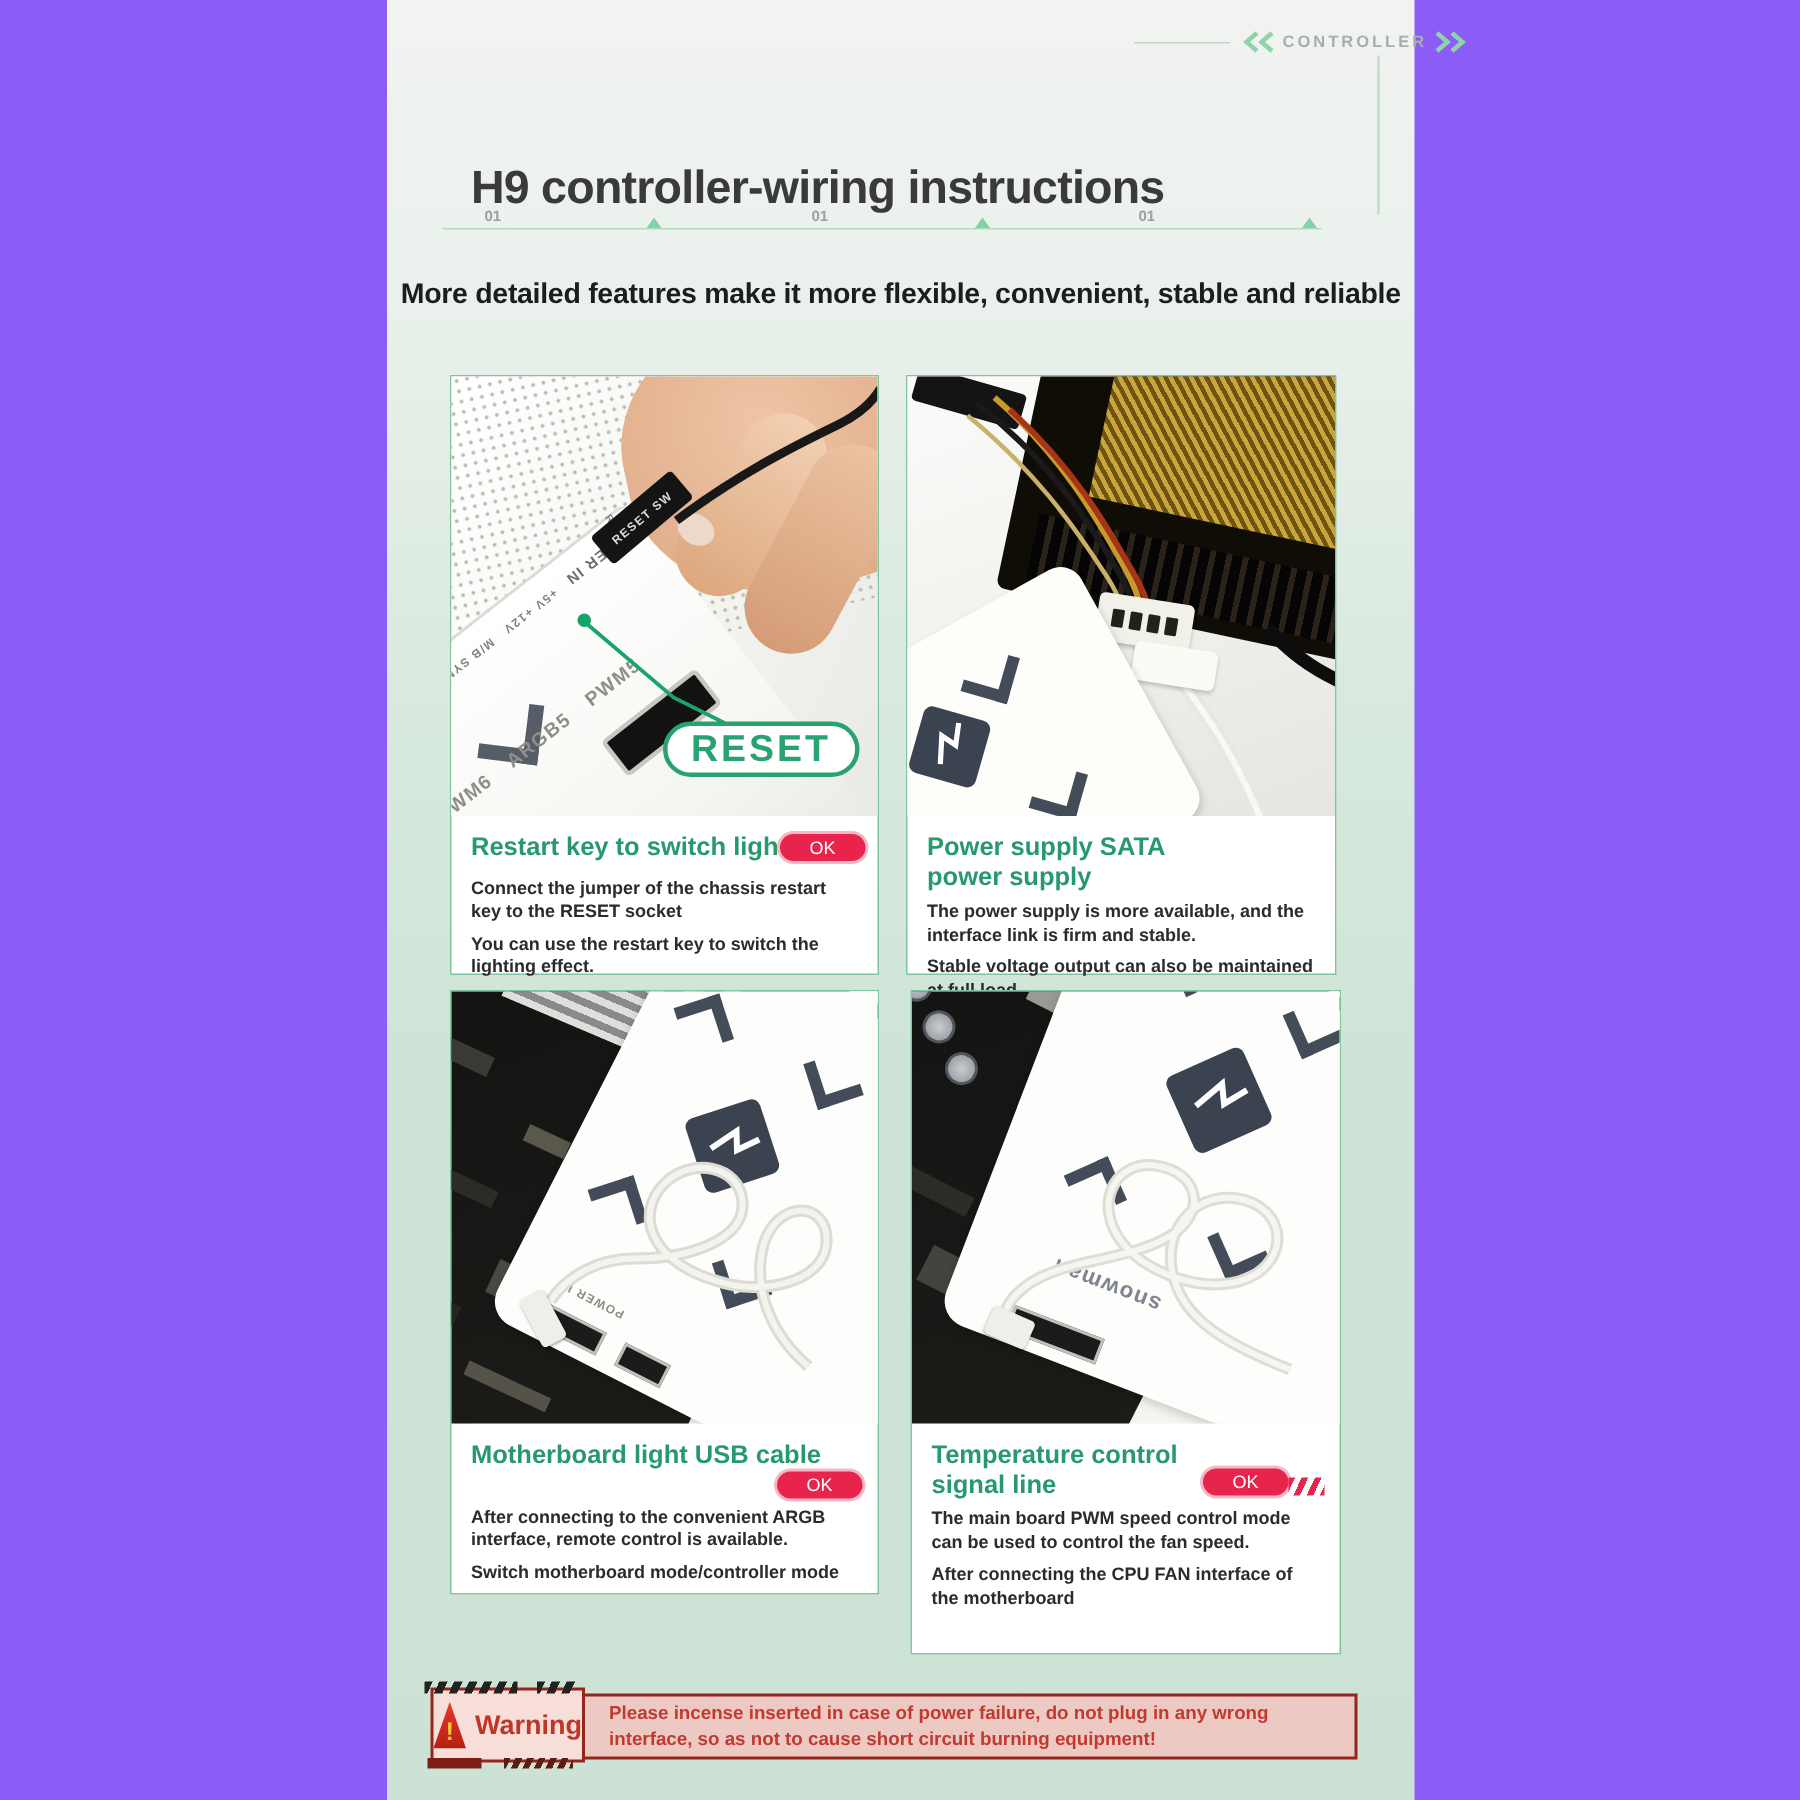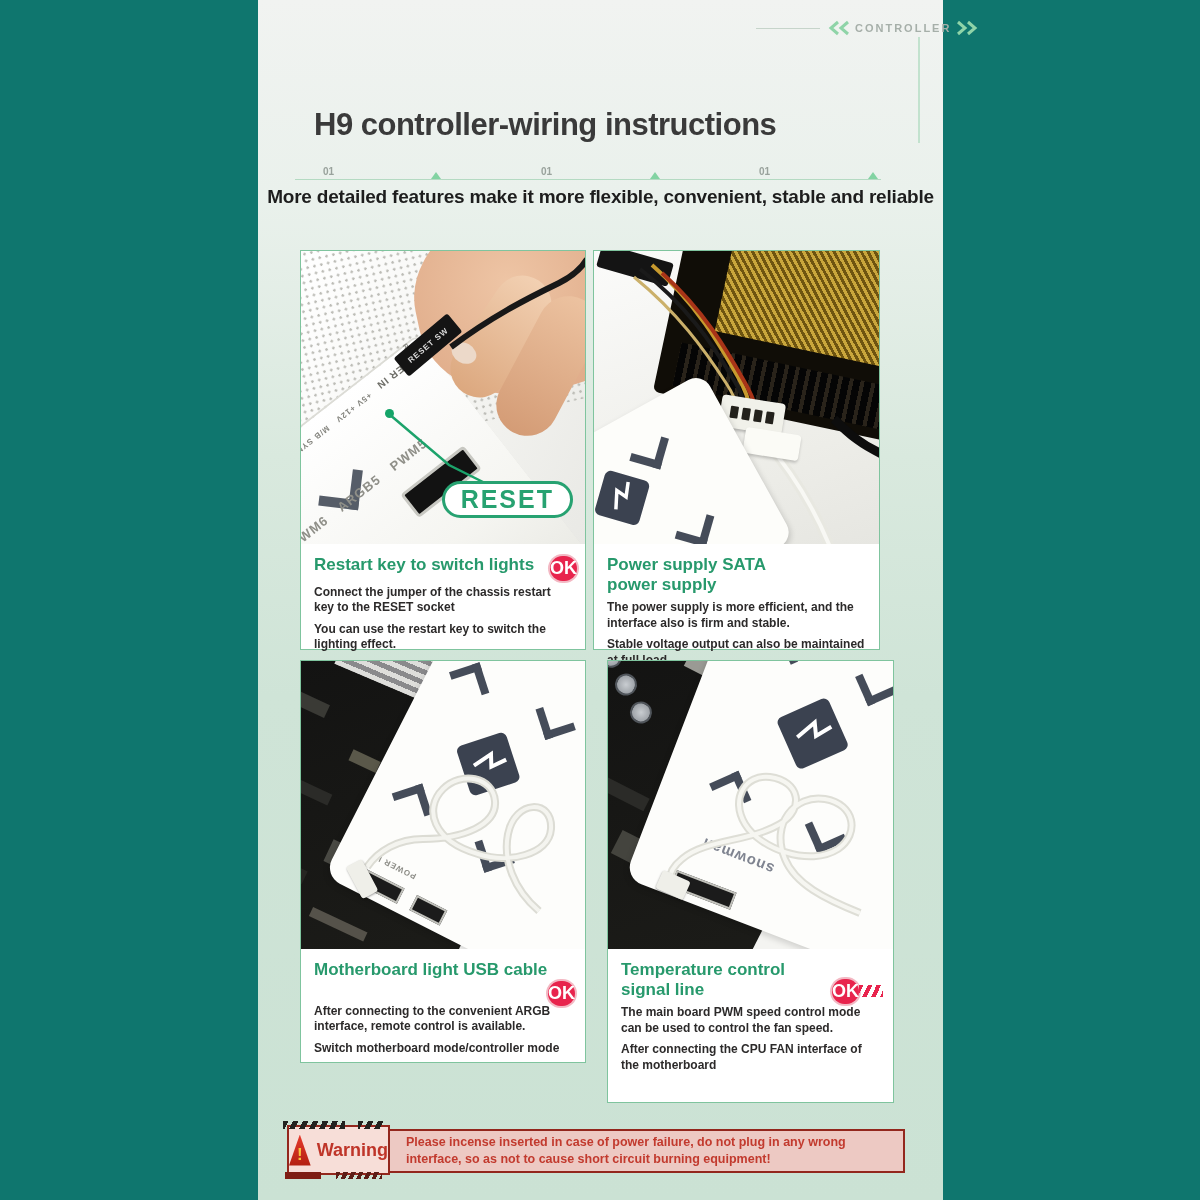--- a/index.html
+++ b/index.html
@@ -1,52 +1,52 @@
 <!DOCTYPE html>
 <html><head>
 <meta charset="utf-8">
 <style>
   html,body{margin:0;padding:0;}
   body{width:1200px;height:1200px;background:#ffffff;font-family:"Liberation Sans",sans-serif;position:relative;overflow:hidden;}
-  .page{position:absolute;inset:0;background:#0f766e;}
+  .page{position:absolute;inset:0;background:#8b5cf6;}
   .column{position:absolute;left:258px;top:0;width:685px;height:1200px;
     background:linear-gradient(180deg,#f1f3f1 0%,#eaf1ec 16%,#d9e9de 38%,#cfe4d7 58%,#cbe2d4 100%);}
 
   
   .controller-tag{position:absolute;top:20px;left:498px;display:flex;align-items:center;gap:3px;}
   .tag-line{width:64px;height:1px;background:#c6d4ca;margin-right:5px;}
   .tag-label{color:#a6afa9;font-size:11px;letter-spacing:2px;font-weight:700;}
   .tag-drop{position:absolute;left:660px;top:37px;width:2px;height:106px;background:#c2e2ce;}
 
   .title{position:absolute;left:56px;top:86px;font-size:31px;font-weight:800;color:#3a3a3a;letter-spacing:-0.5px;}
 
   
-  .tickline{position:absolute;left:37px;top:168px;width:586px;height:12px;}
+  .tickline{position:absolute;left:37px;top:141px;width:586px;height:12px;}
   .tickline .rule{position:absolute;left:0;right:0;bottom:0;height:1px;background:#b4dac2;}
   .tick01{position:absolute;top:-2px;font-size:10px;color:#99a29c;font-weight:600;}
   .tri-up{position:absolute;bottom:1px;width:0;height:0;border-left:5px solid transparent;border-right:5px solid transparent;border-bottom:7px solid #82d3a2;}
 
   .subtitle{position:absolute;left:0;width:100%;top:186px;text-align:center;font-size:19px;font-weight:800;color:#1d1d1d;letter-spacing:-0.2px;}
 
   
   .card{position:absolute;background:#ffffff;border:1.5px solid #7fc49e;box-sizing:border-box;}
   .card1{left:42px;top:250px;width:286px;height:400px;}
-  .card2{left:335px;top:250px;width:287px;height:400px;}
+  .card2{left:346px;top:250px;width:287px;height:400px;}
   .card3{left:42px;top:660px;width:286px;height:403px;}
   .card4{left:349px;top:660px;width:287px;height:443px;}
   .photo{position:relative;overflow:hidden;width:100%;}
   .card1 .photo,.card2 .photo{height:293px;}
   .card3 .photo,.card4 .photo{height:288px;}
   .caption{position:relative;padding:11px 13px 8px 13px;}
   .caption h2{margin:0;font-size:17px;line-height:1.15;font-weight:800;color:#27996c;}
   .caption p{margin:6px 0 0 0;font-size:12px;line-height:1.3;font-weight:700;color:#2c2a2a;}
   .caption p.first{margin-top:10px;}
   .note{margin:2px 0 0 0;font-size:12px;line-height:1.3;font-weight:700;color:#e04038;}
-  .badge{position:absolute;background:#e8244d;color:#ffffff;font-weight:700;font-size:18px;
-    padding:2px 0;border-radius:13px;box-shadow:0 0 0 2px #f3b9c4;}
+  .badge{position:absolute;background:#e8244d;color:#ffffff;font-weight:400;font-size:12px;
+    padding:2px 20px;border-radius:13px;box-shadow:0 0 0 2px #f3b9c4;}
   .card1 .badge{top:12px;right:8px;}
   .card3 .badge{top:32px;right:10px;}
   .card4 .badge{top:30px;right:34px;}
   .streaks{position:absolute;top:36px;right:10px;width:24px;height:12px;
     background:repeating-linear-gradient(115deg,#e8244d 0 4px,transparent 4px 8px);}
 
   
   .photo1{background:linear-gradient(115deg,#ffffff 0%,#f4f4f1 55%,#e9e9e5 100%);}
   .mesh{position:absolute;left:-40px;top:-60px;width:380px;height:235px;transform:rotate(-13deg);
     background-image:radial-gradient(#bcbcb6 1.1px,transparent 1.5px);background-size:7px 7px;}
@@ -256,21 +256,21 @@
           </div>
 
           <div class="chev chB"></div>
 
           <div class="chev chD"></div>
 
         </div>
       </div>
       <div class="caption">
         <h2 style="max-width:205px">Power supply SATA power supply</h2>
-        <p>The power supply is more efficient, and the interface also is firm and stable.</p>
+        <p>The power supply is more available, and the interface link is firm and stable.</p>
         <p>Stable voltage output can also be maintained at full load.</p>
       </div>
     </div>
 
     <div class="card card3">
       <div class="photo photo3">
         <div class="sheet"></div>
         <div class="mobo mobo3">
           <div class="hs"></div>
           <div class="cmp" style="left:40px;top:140px;width:70px;height:14px"></div>

